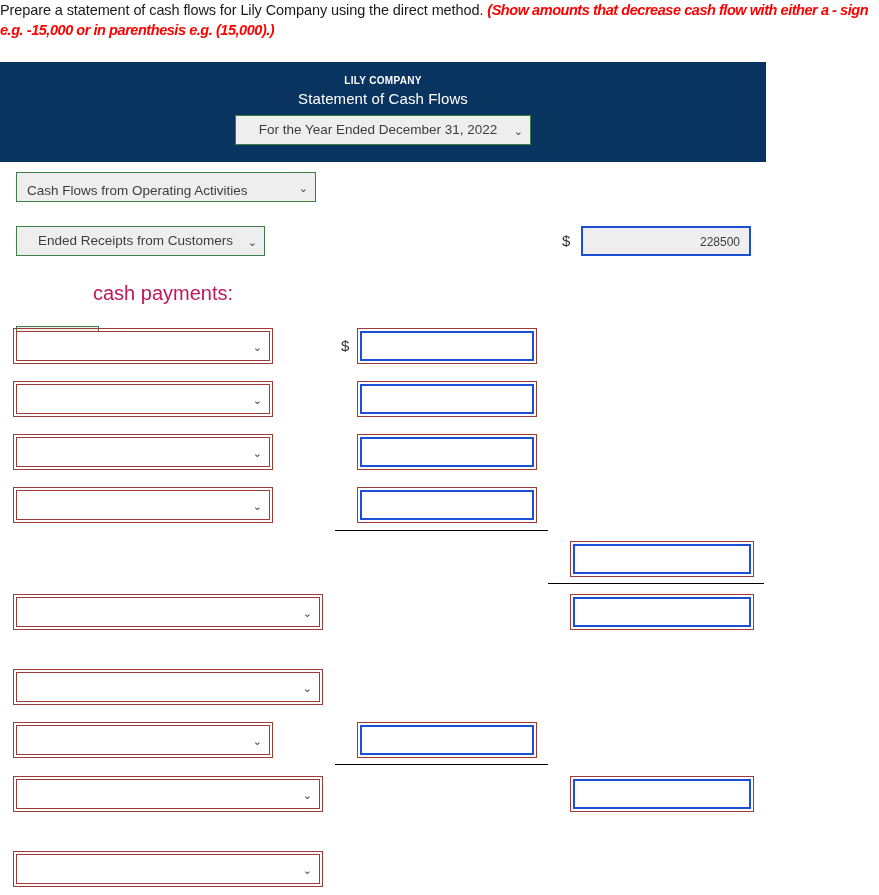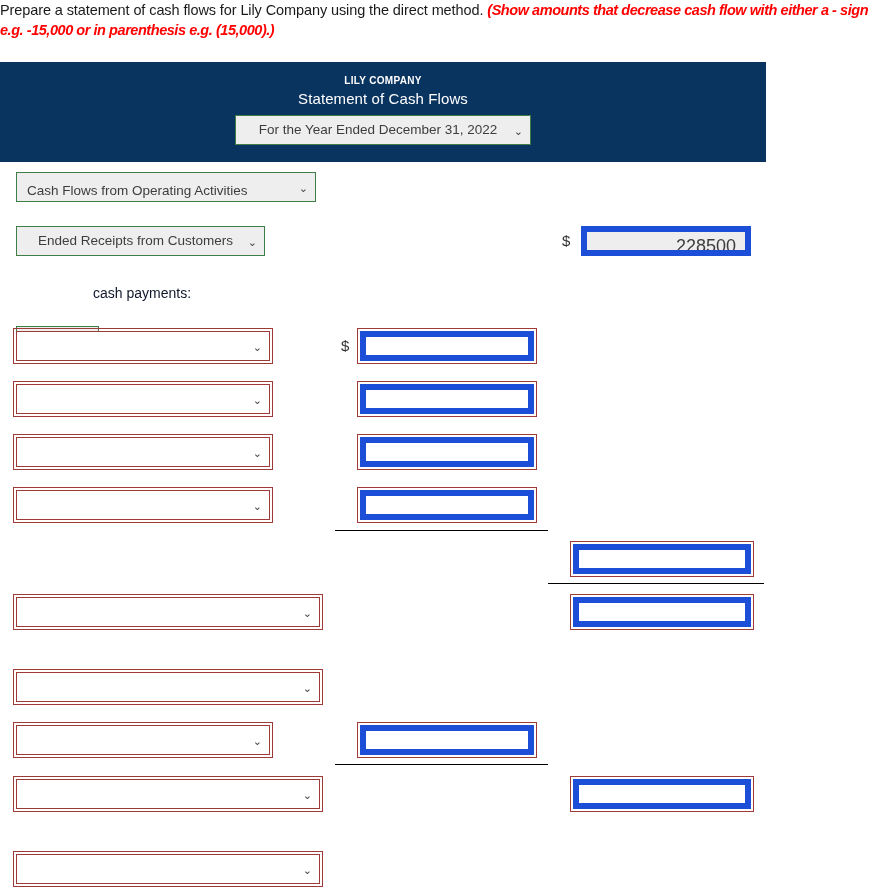--- a/index.html
+++ b/index.html
@@ -98,25 +98,25 @@
     outline: 1px solid #9e3b38;
     outline-offset: 2px;
     color: #222;
   }
   .empty .chev { color: #444; }
 
   
   .inp {
     box-sizing: border-box;
     font-family: "Liberation Sans", sans-serif;
-    font-size: 18px;
+    font-size: 12px;
     height: 30px;
     line-height: 28px;
     background: #eeeeee;
-    border: 6px solid #1d4ed8;
+    border: 2px solid #1d4ed8;
     text-align: right;
     padding: 0 9px;
     color: #3d3d3d;
     white-space: nowrap;
     overflow: hidden;
   }
   .inp.empty { background: #ffffff; }
 
   .dollar {
     position: absolute;
@@ -126,22 +126,22 @@
   }
 
   .rule {
     position: absolute;
     height: 0;
     border-top: 1.6px solid #000000;
   }
 
   .plain-label {
     position: absolute;
-    font-size: 14px;
-    color: #0f172a;
+    font-size: 20px;
+    color: #be185d;
     line-height: 30px;
   }
 
   .abs { position: absolute; }
 </style>
 </head>
 <body>
 
 <div class="instruction">
   <span>Prepare a statement of cash flows for Lily Company using the direct method.</span>

